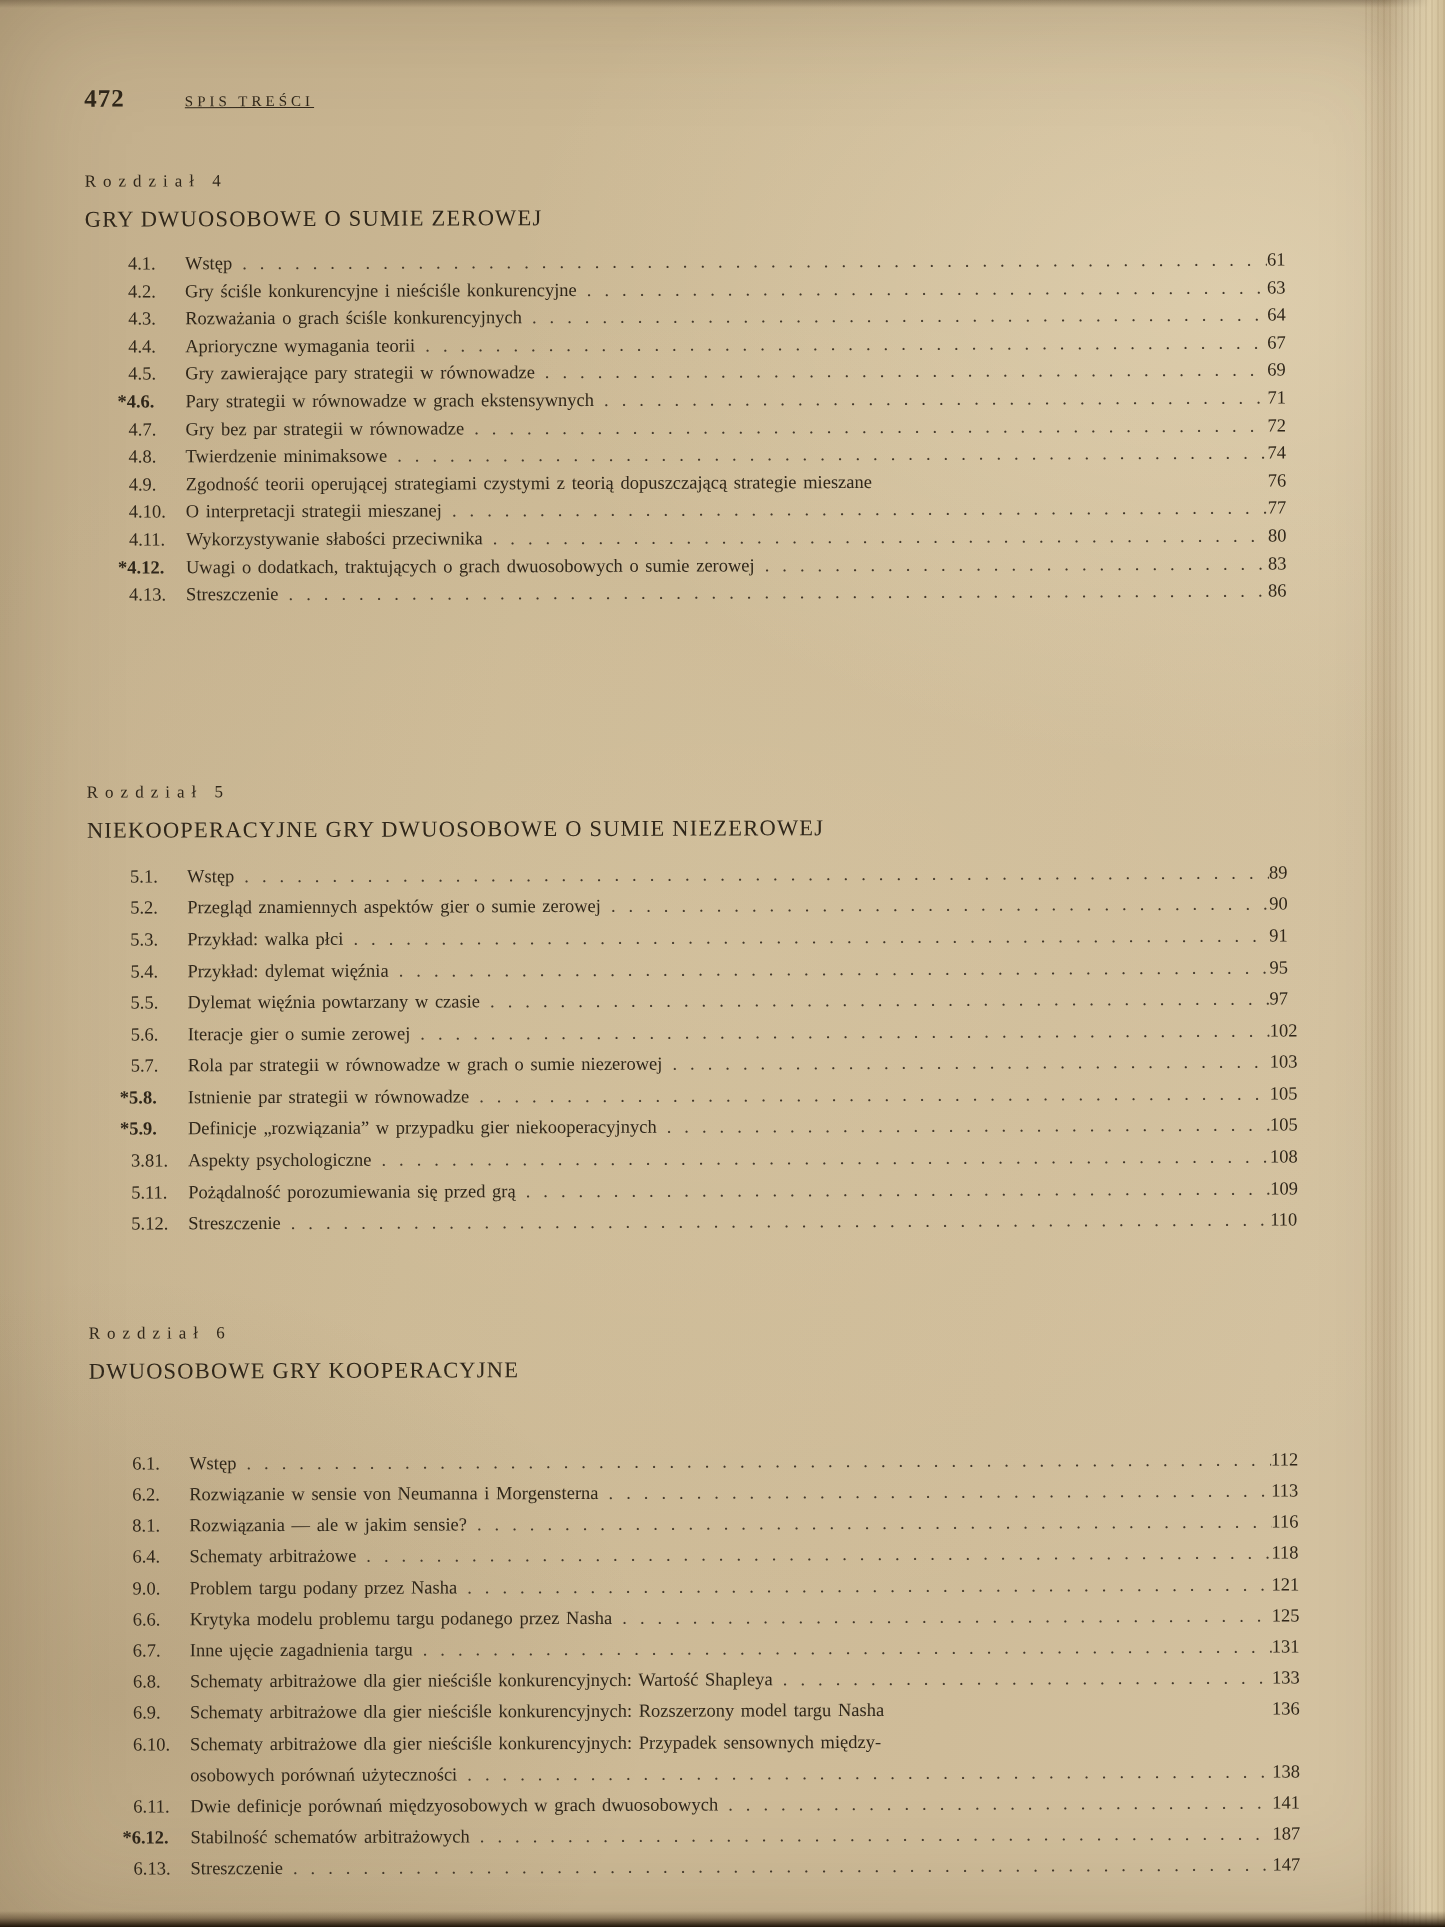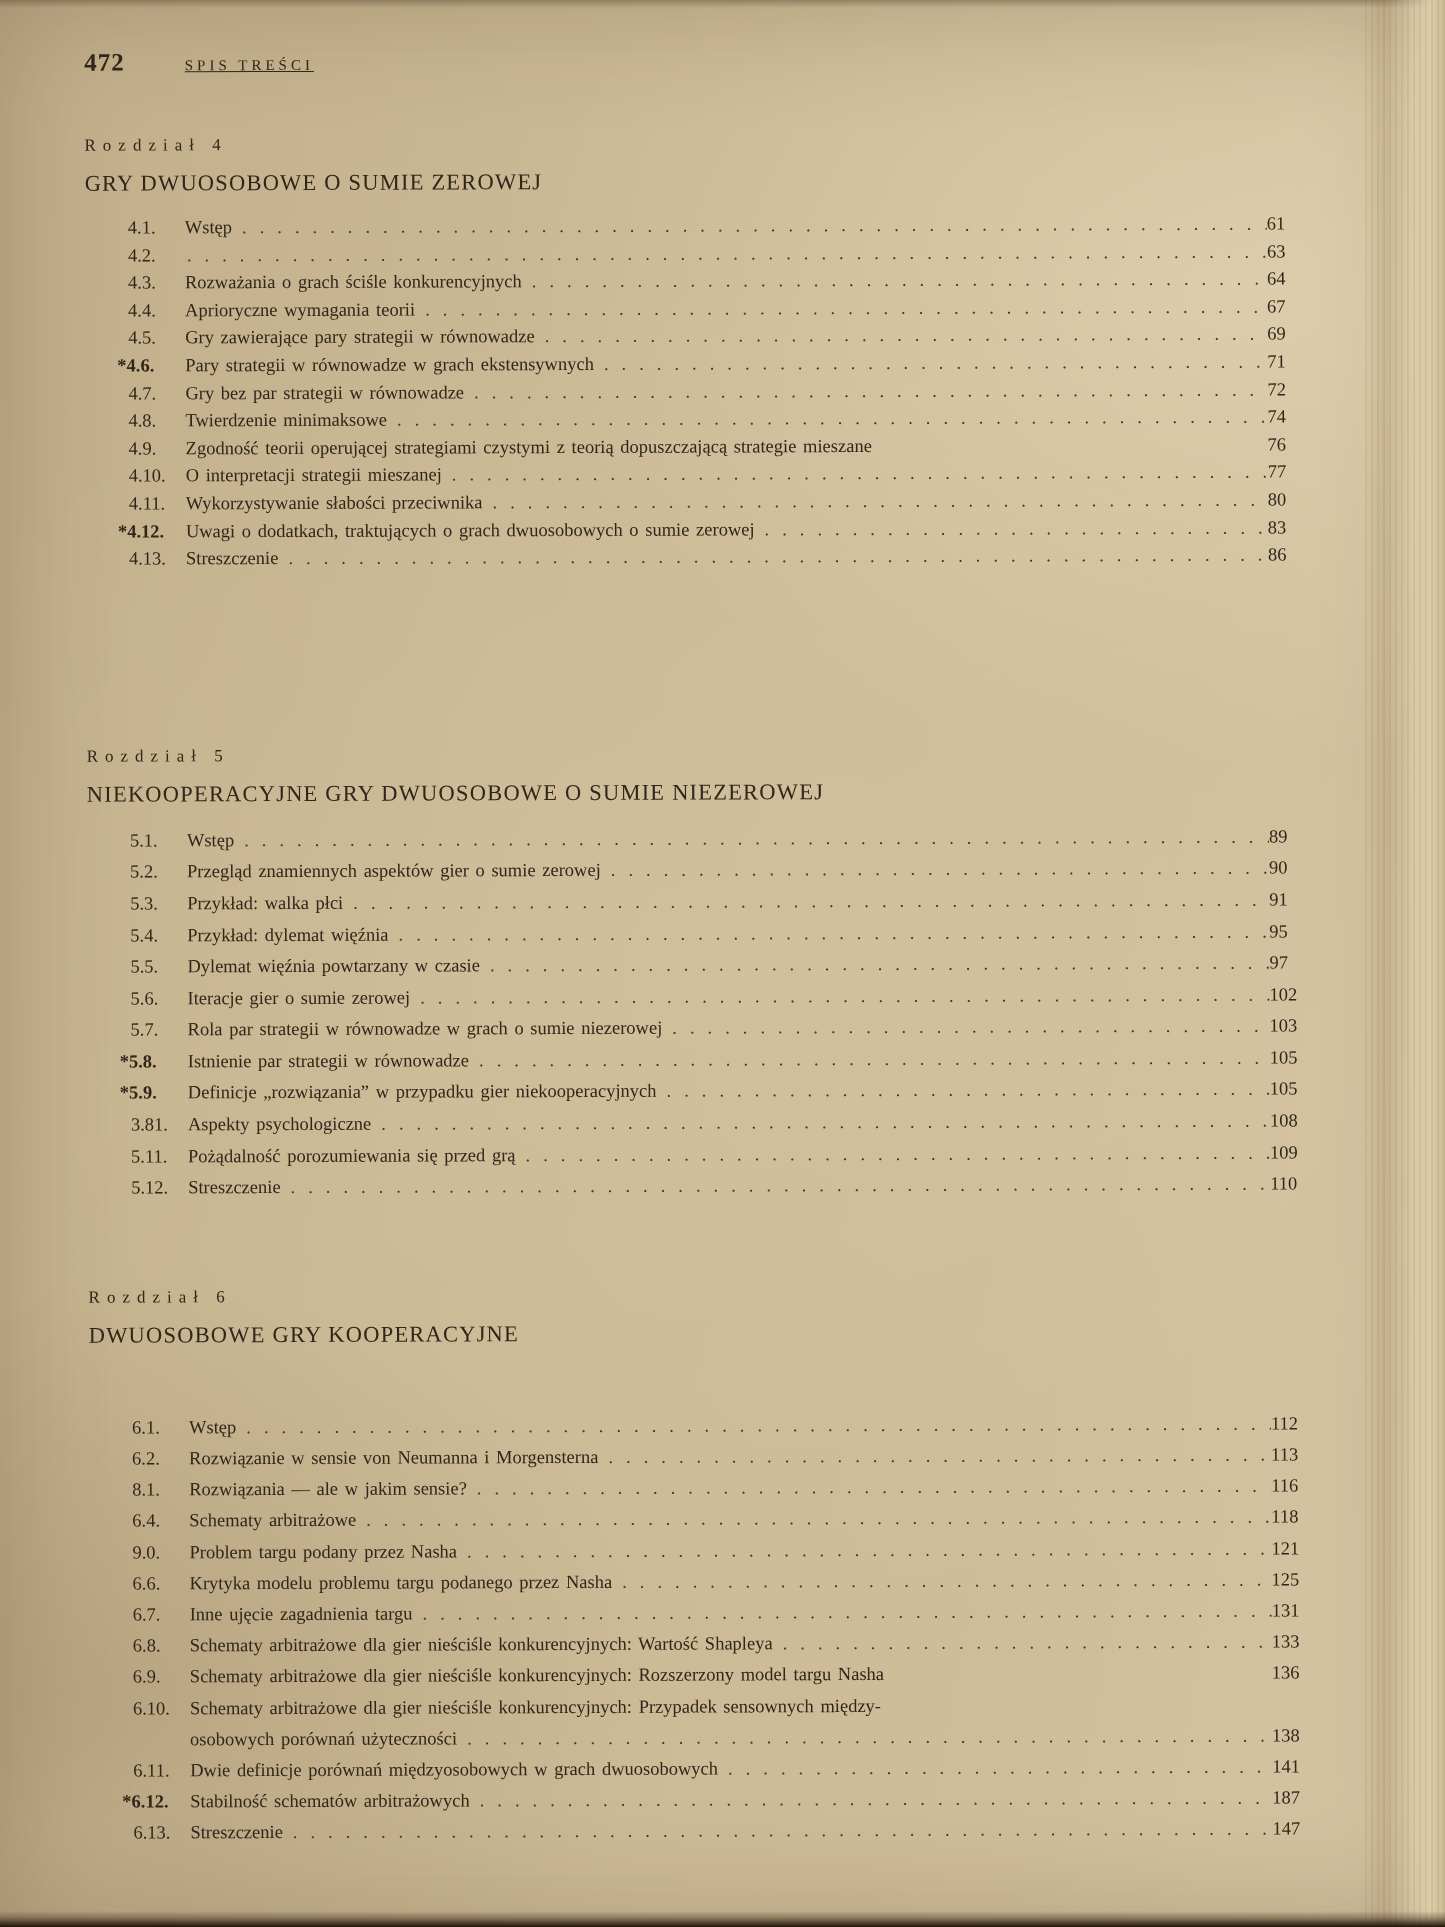--- a/index.html
+++ b/index.html
@@ -17,21 +17,21 @@
       linear-gradient(90deg, rgba(0,0,0,0) 0%, rgba(150,120,80,.16) 25%, rgba(228,214,180,.55) 60%, #dccca8 82%, #cdbb96 100%);}
   .bottom-edge{position:absolute;left:0;right:0;bottom:0;height:16px;
     background:linear-gradient(180deg, rgba(60,40,20,0) 0%, rgba(60,40,20,.40) 45%, #201509 100%);}
   .top-edge{position:absolute;left:0;right:0;top:0;height:8px;
     background:linear-gradient(180deg, rgba(50,35,18,.30), rgba(50,35,18,0));}
 
   .content{position:absolute;left:0;top:0;width:1445px;box-sizing:border-box;
     padding:48px 133px 0 84px;transform:rotate(-0.2deg);transform-origin:top left;}
 
   .page-header{display:flex;align-items:baseline;line-height:30px;}
-  .folio{font-size:25px;font-weight:bold;letter-spacing:1px;}
+  .folio{font-size:25px;font-weight:bold;letter-spacing:1px;margin-top:36px;}
   .running-head{font-size:15px;letter-spacing:4px;margin-left:60px;text-decoration:underline;}
 
   .chapter{}
   .chapter:nth-child(1){margin-top:54px;}
   .chapter:nth-child(2){margin-top:172px;}
   .chapter:nth-child(3){margin-top:82px;}
   .chap-label{font-size:17px;line-height:22px;letter-spacing:7px;}
   .chap-title{font-size:22.5px;line-height:30px;font-weight:normal;letter-spacing:1.2px;margin:12px 0 0 0;}
   .entries{margin-top:16px;padding-left:43px;font-size:18.5px;}
   .chapter:nth-child(1) .entries{line-height:27.6px;}
@@ -72,20 +72,21 @@
         <span class="dots show"></span>
         <span class="pg">61</span>
       </span>
     </span>
   </div>
 
   <div class="entry">
     <span class="num">4.2.</span>
     <span class="body">
       <span class="line1">
+        <span class="etitle">Gry ściśle konkurencyjne i nieściśle konkurencyjne</span>
         <span class="dots show"></span>
         <span class="pg">63</span>
       </span>
     </span>
   </div>
 
   <div class="entry">
     <span class="num">4.3.</span>
     <span class="body">
       <span class="line1">

